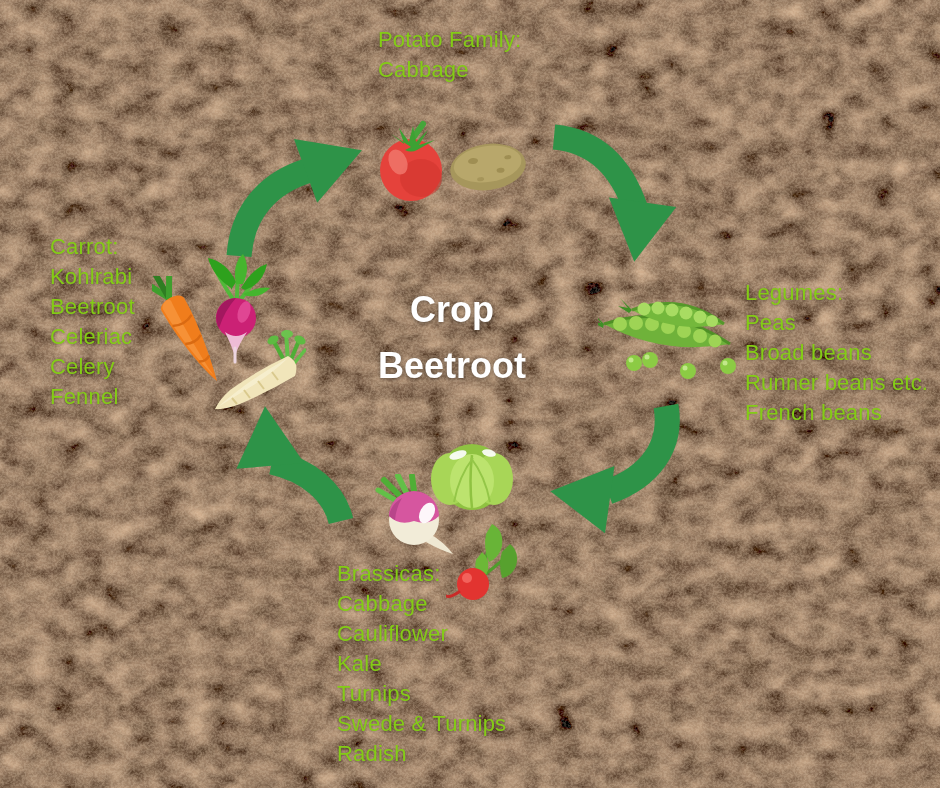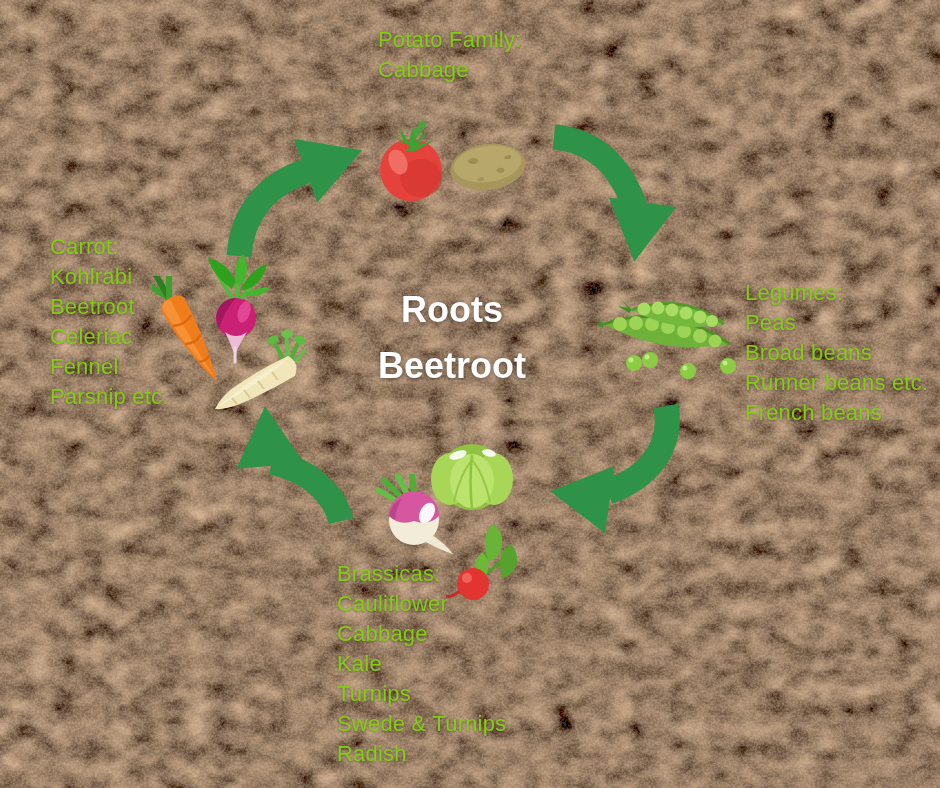--- a/index.html
+++ b/index.html
@@ -199,35 +199,35 @@
   <div class="label lbl-legumes">
     <div>Legumes:</div>
     <div>Peas</div>
     <div>Broad beans</div>
     <div>Runner beans etc.</div>
     <div>French beans</div>
   </div>
 
   <div class="label lbl-brassicas">
     <div>Brassicas:</div>
+    <div>Cabbage</div>
     <div>Cauliflower</div>
-    <div>Cabbage</div>
     <div>Kale</div>
     <div>Turnips</div>
     <div>Swede &amp; Turnips</div>
     <div>Radish</div>
   </div>
 
   <div class="label lbl-roots">
     <div>Carrot:</div>
     <div>Kohlrabi</div>
     <div>Beetroot</div>
     <div>Celeriac</div>
+    <div>Celery</div>
     <div>Fennel</div>
-    <div>Parsnip etc.</div>
   </div>
 
   <div class="title">
-    <div>Roots</div>
+    <div>Crop</div>
     <div>Beetroot</div>
   </div>
 
 </div>
 
 </body></html>

